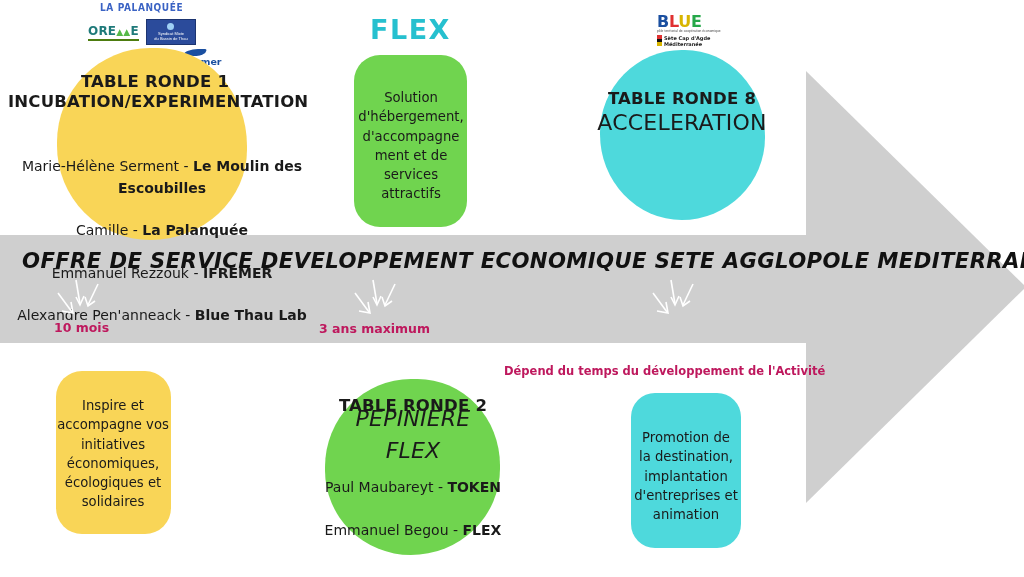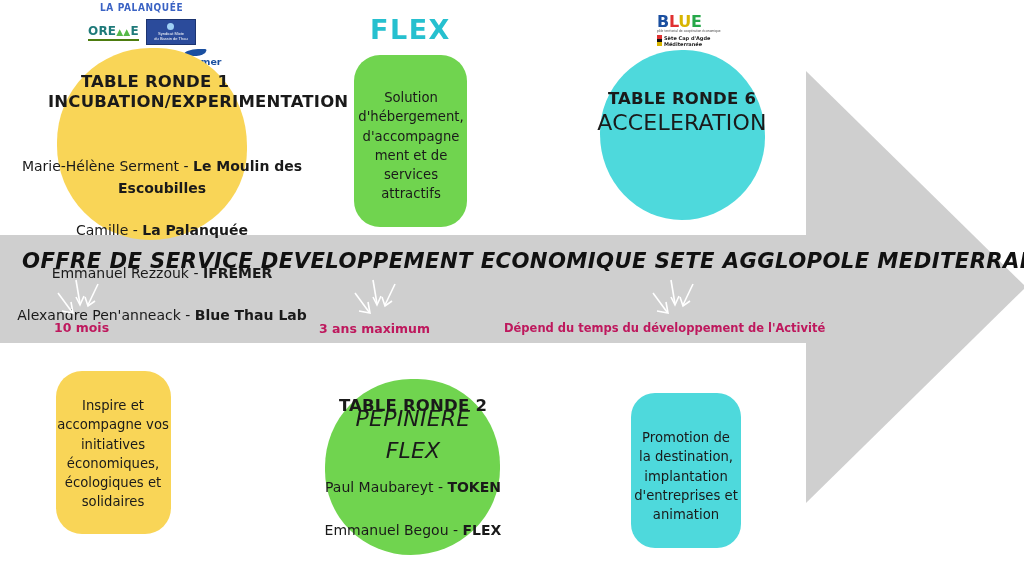--- a/index.html
+++ b/index.html
@@ -64,21 +64,21 @@
 
   
   .dur {
     position: absolute;
     font-family: "DejaVu Sans", sans-serif;
     font-weight: bold;
     font-size: 12.5px;
     color: #be185d;
     white-space: nowrap;
   }
-  .dur.small { font-size: 11.5px; }
+  .dur.small { font-size: 11.5px; margin-top: 43px; }
 
   
   .blob {
     position: absolute;
     display: flex;
     align-items: center;
     justify-content: center;
   }
   .circle-yellow {
     background: #F9D557;
@@ -286,21 +286,21 @@
     <div class="bl-row">
       <span class="bl-flag"></span>
       <span class="bl-sub2">Sète Cap d'Agde
 Méditerranée</span>
     </div>
   </div>
 
   <div class="blob circle-yellow" style="left:57px; top:48px; width:190px; height:192px;"></div>
 
   <div class="txt heading-1" style="left:30px; top:70px; width:250px;">TABLE RONDE 1</div>
-  <div class="txt heading-1" style="left:8px; top:90px; width:295px;margin-left:40px;">INCUBATION/EXPERIMENTATION</div>
+  <div class="txt heading-1" style="left:8px; top:90px; width:295px;">INCUBATION/EXPERIMENTATION</div>
 
   <div class="txt names" style="left:2px; top:135px; width:320px;">
     <div><span>Marie-Hélène Serment </span><span>- </span><b>Le Moulin des Escoubilles</b></div>
     <div><span>Camille </span><span>- </span><b>La Palanquée</b></div>
     <div><span>Emmanuel Rezzouk </span><span>- </span><b>IFREMER</b></div>
     <div><span>Alexandre Pen'anneack </span><span>- </span><b>Blue Thau Lab</b></div>
   </div>
 
   <div class="arrows" style="left:55px; top:278px;">
     <svg width="54" height="40" viewBox="0 0 54 40">
@@ -348,21 +348,21 @@
 
   <div class="blob circle-green" style="left:325px; top:379px; width:175px; height:176px;"></div>
   <div class="txt heading-1" style="left:330px; top:394px; width:166px;">TABLE RONDE 2</div>
   <div class="txt heading-2" style="left:330px; top:403px; width:166px;font-style:italic;">PEPINIERE FLEX</div>
   <div class="txt names" style="left:316px; top:456px; width:194px;">
     <div><span>Paul Maubareyt </span><span>- </span><b>TOKEN</b></div>
     <div><span>Emmanuel Begou </span><span>- </span><b>FLEX</b></div>
   </div>
 
   <div class="blob circle-cyan" style="left:600px; top:50px; width:165px; height:170px;"></div>
-  <div class="txt heading-1" style="left:596px; top:87px; width:172px;">TABLE RONDE 6</div>
+  <div class="txt heading-1" style="left:596px; top:87px; width:172px;">TABLE RONDE 8</div>
   <div class="txt heading-2" style="left:596px; top:107px; width:172px;">ACCELERATION</div>
 
   <div class="arrows" style="left:650px; top:278px;">
     <svg width="54" height="40" viewBox="0 0 54 40">
       <g stroke="#ffffff" stroke-width="1.6" fill="none">
         <path d="M21 2 L25 26"></path>
           <path d="M21 19 L25 27 L29 18"></path>
         <path d="M43 6 L33 27"></path>
           <path d="M30 19 L33 28 L40 23"></path>
         <path d="M3 15 L17 34"></path>

